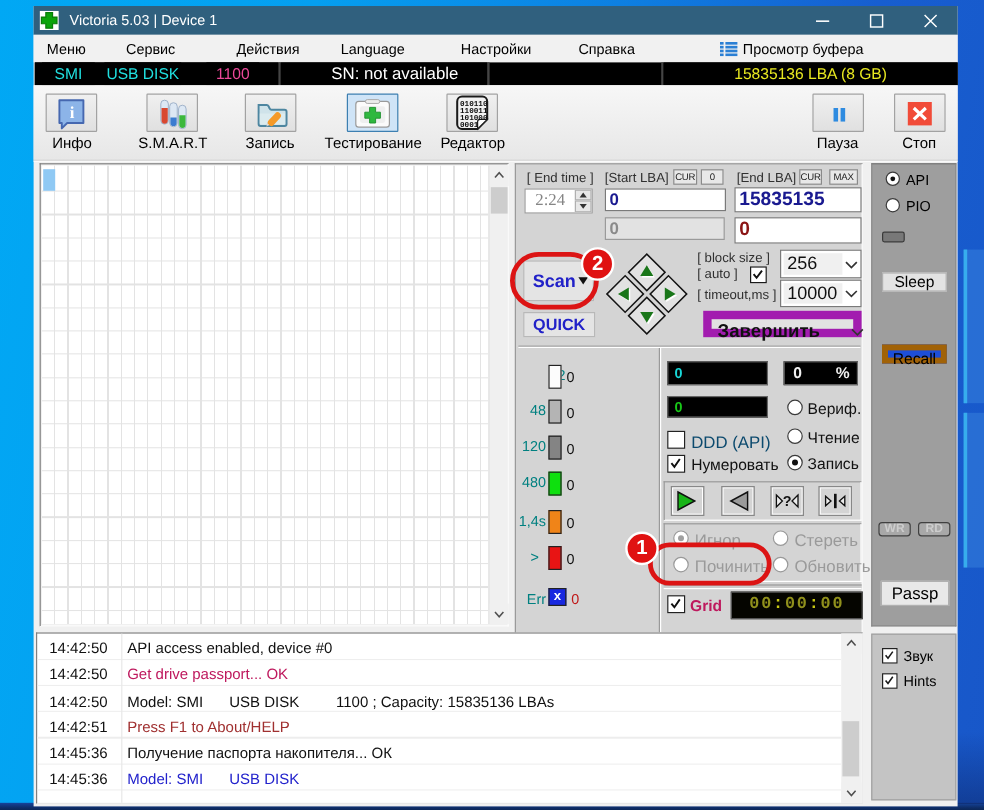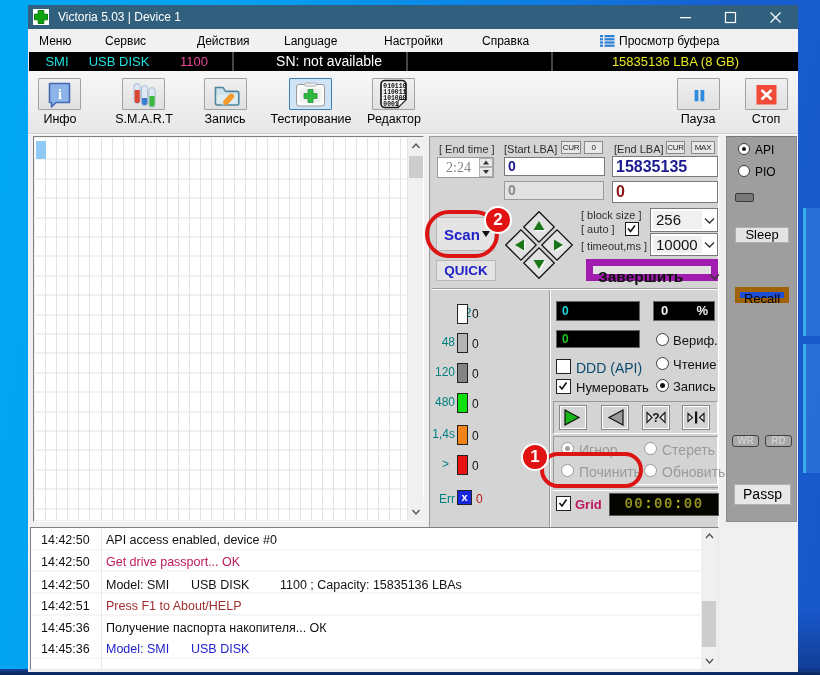--- a/index.html
+++ b/index.html
@@ -415,19 +415,33 @@
             </svg>
           </div>
      <div class="sbthumb" style="top:73px;height:46px;"></div>
      <div class="sbarrow" style="top:124px;width:17px;">
             <svg width="17" height="17">
               <path d="M5 7l3.5 4 3.5-4" fill="none" stroke="#505050" stroke-width="1.3"></path>
             </svg>
           </div>
    </div>
   </div>
+  <div id="botright">
+   <div class="chk" style="left:8px;top:11px;width:13px;height:13px;border:1.5px solid #222;">
+          <svg width="10" height="10">
+            <path d="M2 5l2 2.5 4-5.5" fill="none" stroke="#1a1a1a" stroke-width="1.3"></path>
+          </svg>
+        </div>
+   <div style="left:26px;top:11px;font-size:12px;color:#000;">Звук</div>
+   <div class="chk" style="left:8px;top:32px;width:13px;height:13px;border:1.5px solid #222;">
+          <svg width="10" height="10">
+            <path d="M2 5l2 2.5 4-5.5" fill="none" stroke="#1a1a1a" stroke-width="1.3"></path>
+          </svg>
+        </div>
+   <div style="left:26px;top:32px;font-size:12px;color:#000;">Hints</div>
+  </div>
 
   <div class="ann" style="left:397px;top:205px;width:74px;height:48px;"></div>
   <div class="ann" style="left:512px;top:447px;width:103px;height:36px;border-radius:18px;"></div>
   <div class="badge" style="left:456px;top:201px;width:28px;height:28px;font-size:17px;line-height:23px;">2</div>
   <div class="badge" style="left:493px;top:438px;width:28px;height:28px;font-size:17px;line-height:23px;">1</div>
  </div>
 </div>
 
 </body></html>

